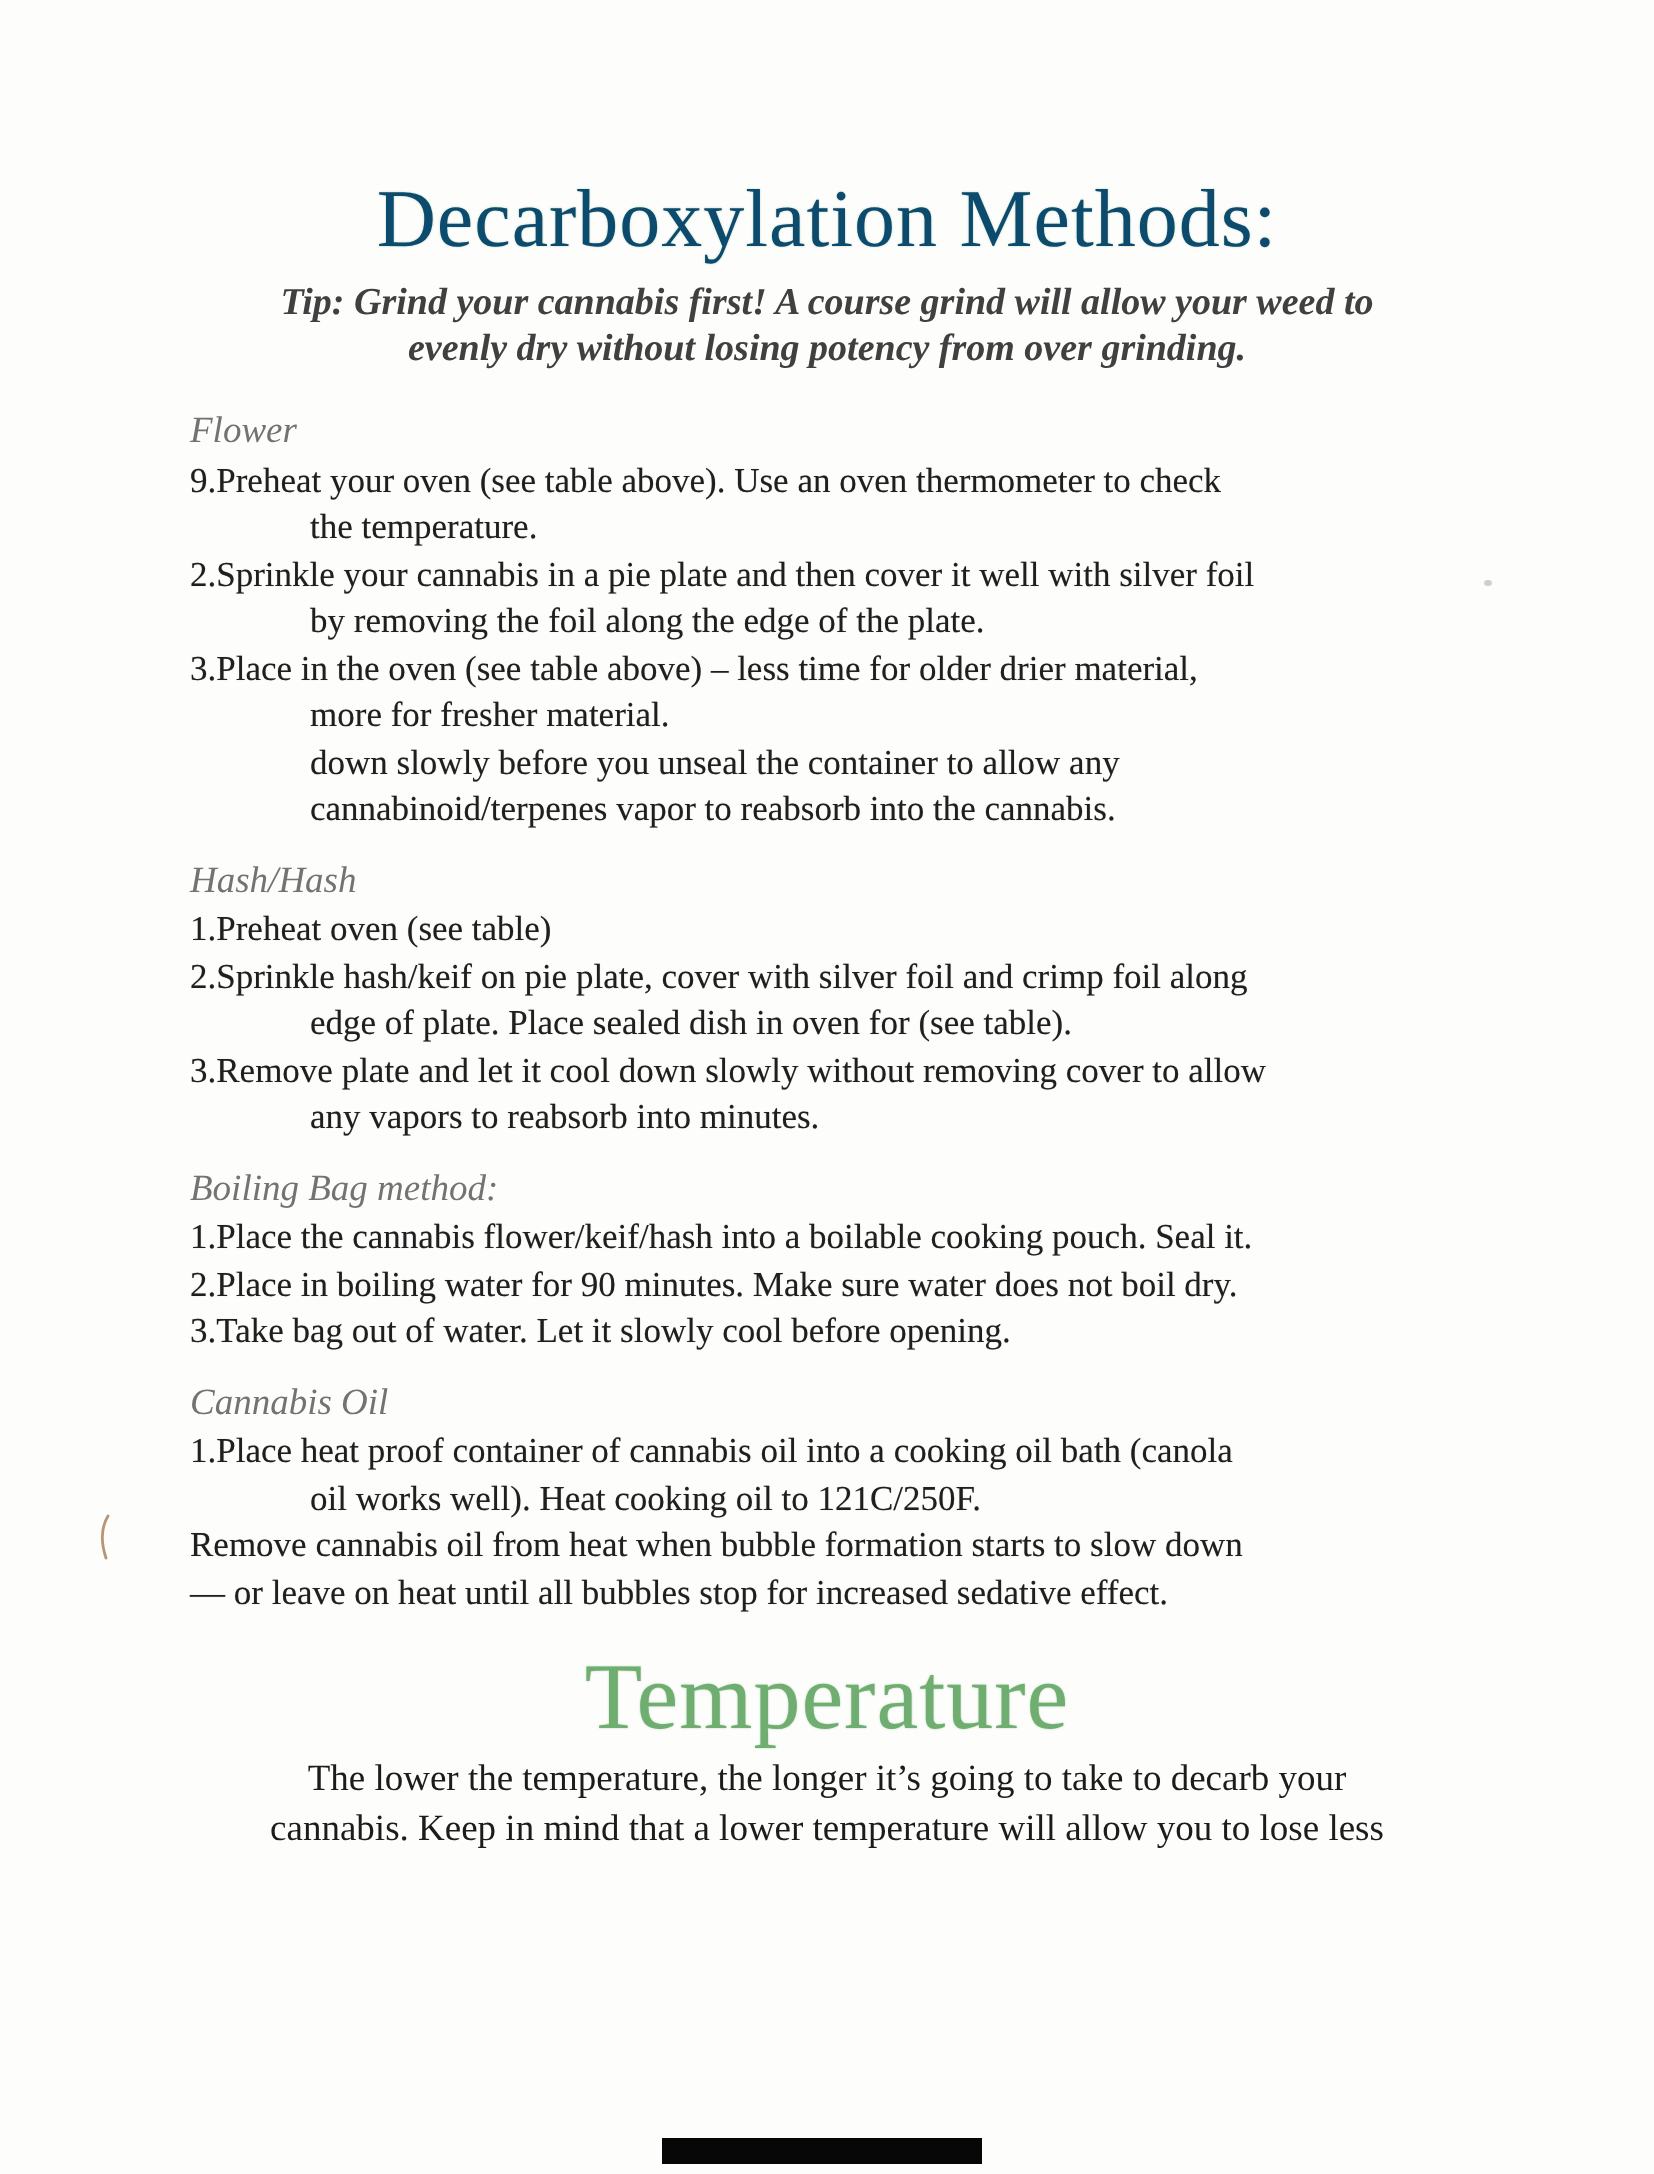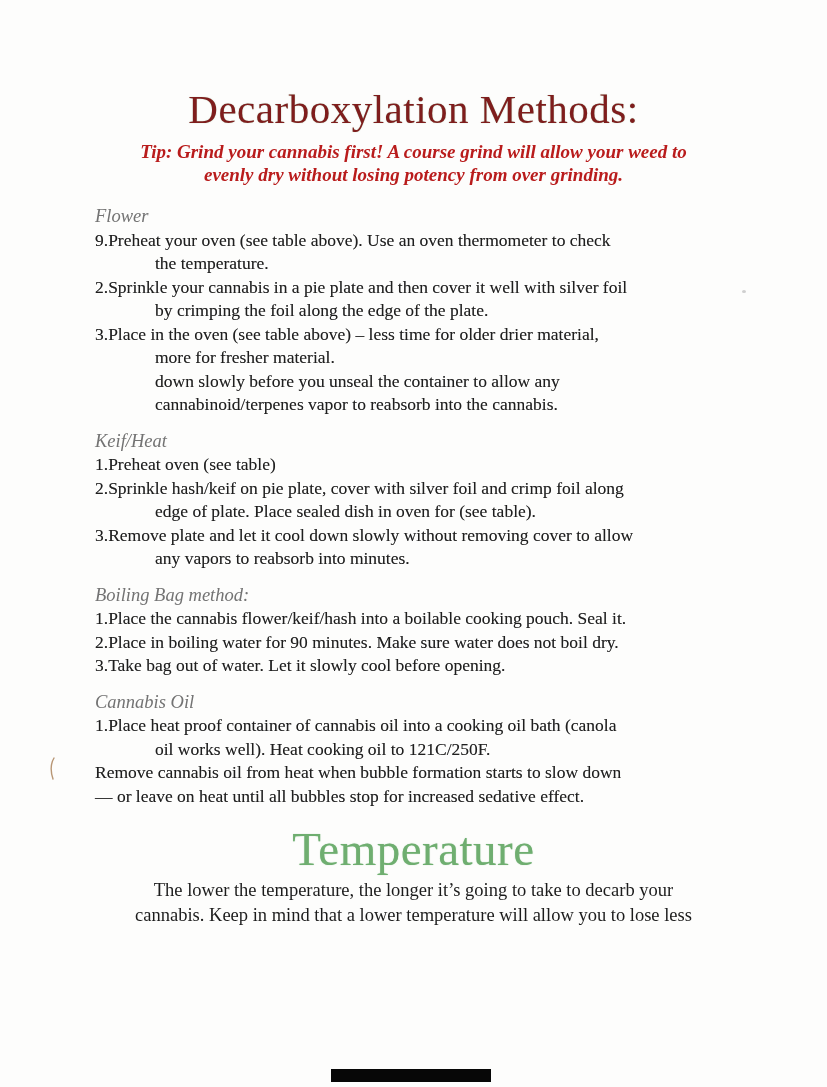--- a/index.html
+++ b/index.html
@@ -24,21 +24,21 @@
     letter-spacing: 0.5px;
     text-shadow: 0 0 1px rgba(110,170,115,0.55);
   }
   .tip {
     margin-top: 8px;
     text-align: center;
     font-size: 19px;
     font-weight: bold;
     font-style: italic;
     line-height: 23px;
-    color: #b91c1c;
+    color: #404040;
   }
   .content {
     margin: 19px 0 0 95px;
   }
   .doc-section { margin-bottom: 13px; }
   .section-heading {
     font-style: italic;
     font-size: 18.5px;
     line-height: 23.5px;
     color: #737373;
@@ -80,44 +80,44 @@
     position: absolute; left: 331px; top: 1069px;
     width: 160px; height: 13px;
     background: #070707;
   }
 </style>
 </head>
 <body>
 
 <div class="page">
 
-  <h1 class="title" style="color: #7f1d1d;">Decarboxylation Methods:</h1>
+  <h1 class="title" style="color: #0c4a6e;">Decarboxylation Methods:</h1>
 
   <div class="tip">
       <div class="tip-line">Tip: Grind your cannabis first! A course grind will allow your weed to</div>
       <div class="tip-line">evenly dry without losing potency from over grinding.</div>
     </div>
 
   <div class="content">
   <section class="doc-section">
     <div class="section-heading">Flower</div>
     <div class="section-lines">
           <div class="body-line">9.Preheat your oven (see table above). Use an oven thermometer to check</div>
           <div class="body-line indented">the temperature.</div>
           <div class="body-line">2.Sprinkle your cannabis in a pie plate and then cover it well with silver foil</div>
-          <div class="body-line indented">by crimping the foil along the edge of the plate.</div>
+          <div class="body-line indented">by removing the foil along the edge of the plate.</div>
           <div class="body-line">3.Place in the oven (see table above) – less time for older drier material,</div>
           <div class="body-line indented">more for fresher material.</div>
           <div class="body-line indented">down slowly before you unseal the container to allow any</div>
           <div class="body-line indented">cannabinoid/terpenes vapor to reabsorb into the cannabis.</div>
         </div>
   </section>
 
   <section class="doc-section">
-    <div class="section-heading">Keif/Heat</div>
+    <div class="section-heading">Hash/Hash</div>
     <div class="section-lines">
           <div class="body-line">1.Preheat oven (see table)</div>
           <div class="body-line">2.Sprinkle hash/keif on pie plate, cover with silver foil and crimp foil along</div>
           <div class="body-line indented">edge of plate. Place sealed dish in oven for (see table).</div>
           <div class="body-line">3.Remove plate and let it cool down slowly without removing cover to allow</div>
           <div class="body-line indented">any vapors to reabsorb into minutes.</div>
         </div>
   </section>
 
   <section class="doc-section">

